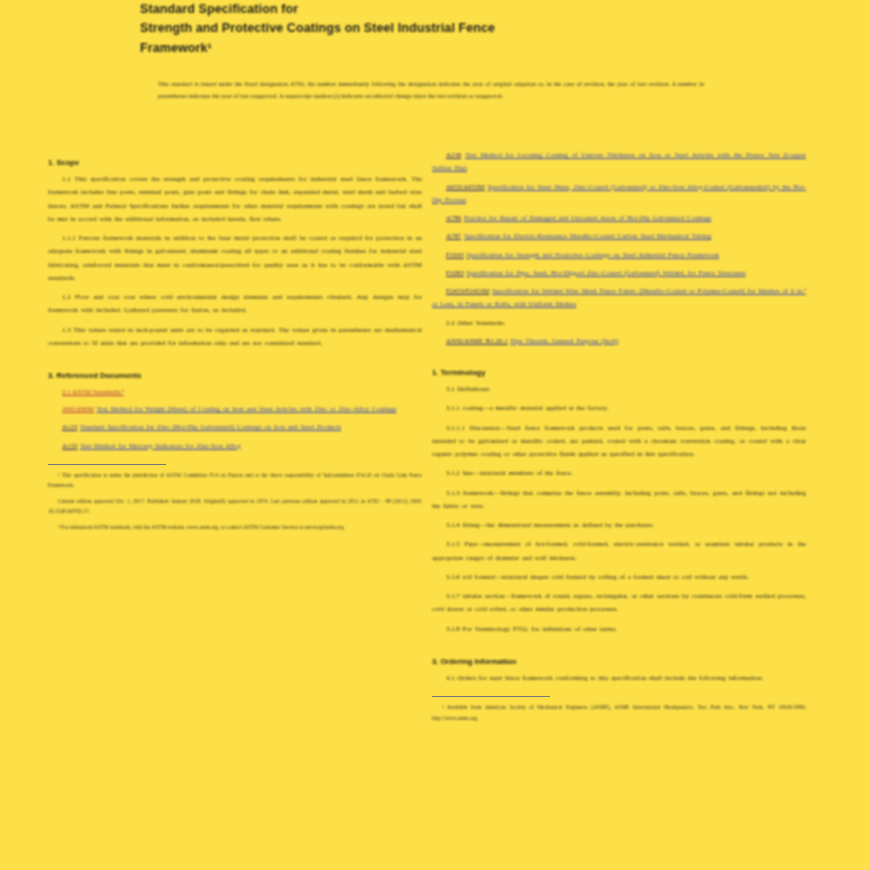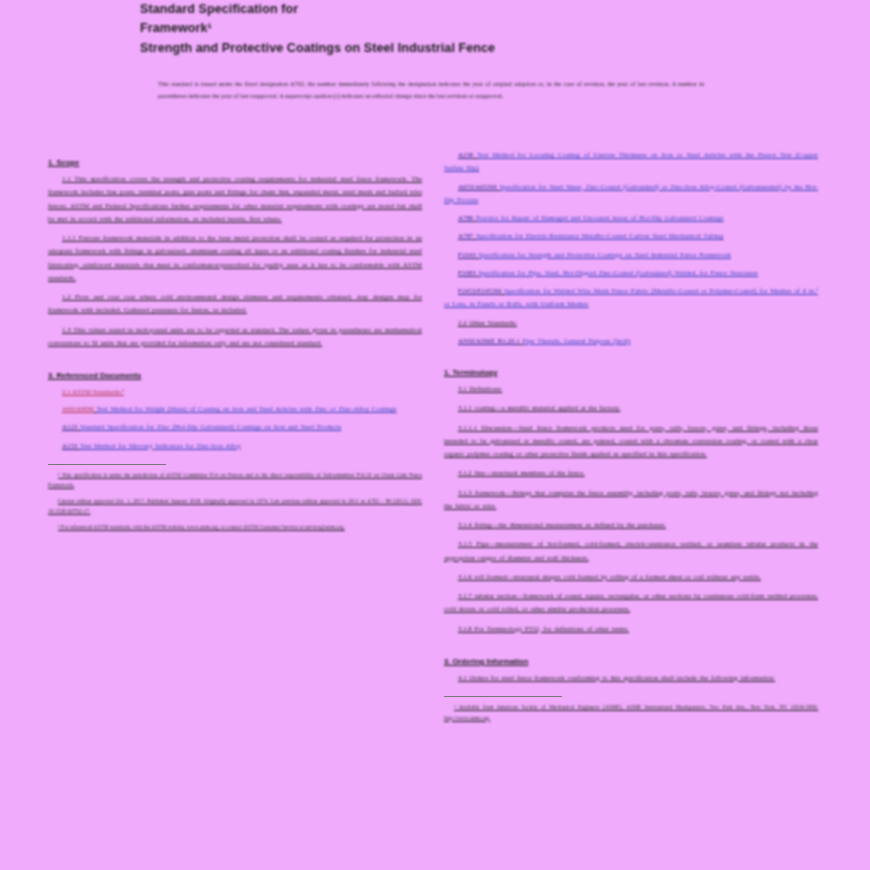--- a/index.html
+++ b/index.html
@@ -11,21 +11,21 @@
     width: 870px;
     height: 870px;
     overflow: hidden;
     font-family: "Liberation Serif", serif;
     color: #1a1a1a;
   }
   .page {
     position: relative;
     width: 870px;
     height: 870px;
-    background: #f0abfc;
+    background: #fde047;
     box-sizing: border-box;
     padding: 0 48px;
   }
   
   .title-block {
     padding-top: 0;
     margin-left: 92px;
     margin-right: 110px;
   }
   .doc-title {
@@ -49,22 +49,21 @@
     filter: blur(0.9px);
   }
   
   .columns {
     position: absolute;
     top: 148px;
     left: 48px;
     right: 48px;
     bottom: 10px;
     display: flex;
-    gap: 22px;
-    text-decoration: underline;
+    gap: 10px;
   }
   .col {
     width: 374px;
     position: relative;
   }
   .sec-head {
     font-family: "Liberation Sans", sans-serif;
     font-weight: bold;
     font-size: 7.6px;
     margin: 10px 0 5px 0;
@@ -129,22 +128,22 @@
   .spacer-sm { height: 6px; }
 </style>
 </head>
 <body>
 
 <div class="page">
 
   <div class="title-block">
     <div class="doc-title">
       <div>Standard Specification for</div>
+      <div>Strength and Protective Coatings on Steel Industrial Fence</div>
       <div>Framework¹</div>
-      <div>Strength and Protective Coatings on Steel Industrial Fence</div>
     </div>
     <div class="scope-note">This standard is issued under the fixed designation A702; the number immediately following the designation indicates the year of original adoption or, in the case of revision, the year of last revision. A number in parentheses indicates the year of last reapproval. A superscript epsilon (ε) indicates an editorial change since the last revision or reapproval.</div>
   </div>
 
   <div class="columns">
 
     <div class="col">
 
       <div class="sec-head">1. Scope</div>
       <p class="para">1.1 This specification covers the strength and protective coating requirements for industrial steel fence framework. The framework includes line posts, terminal posts, gate posts and fittings for chain link, expanded metal, steel mesh and barbed wire fences. ASTM and Federal Specifications further requirements for other material requirements with coatings are noted but shall be met in accord with the additional information, as included herein, first where.</p>

